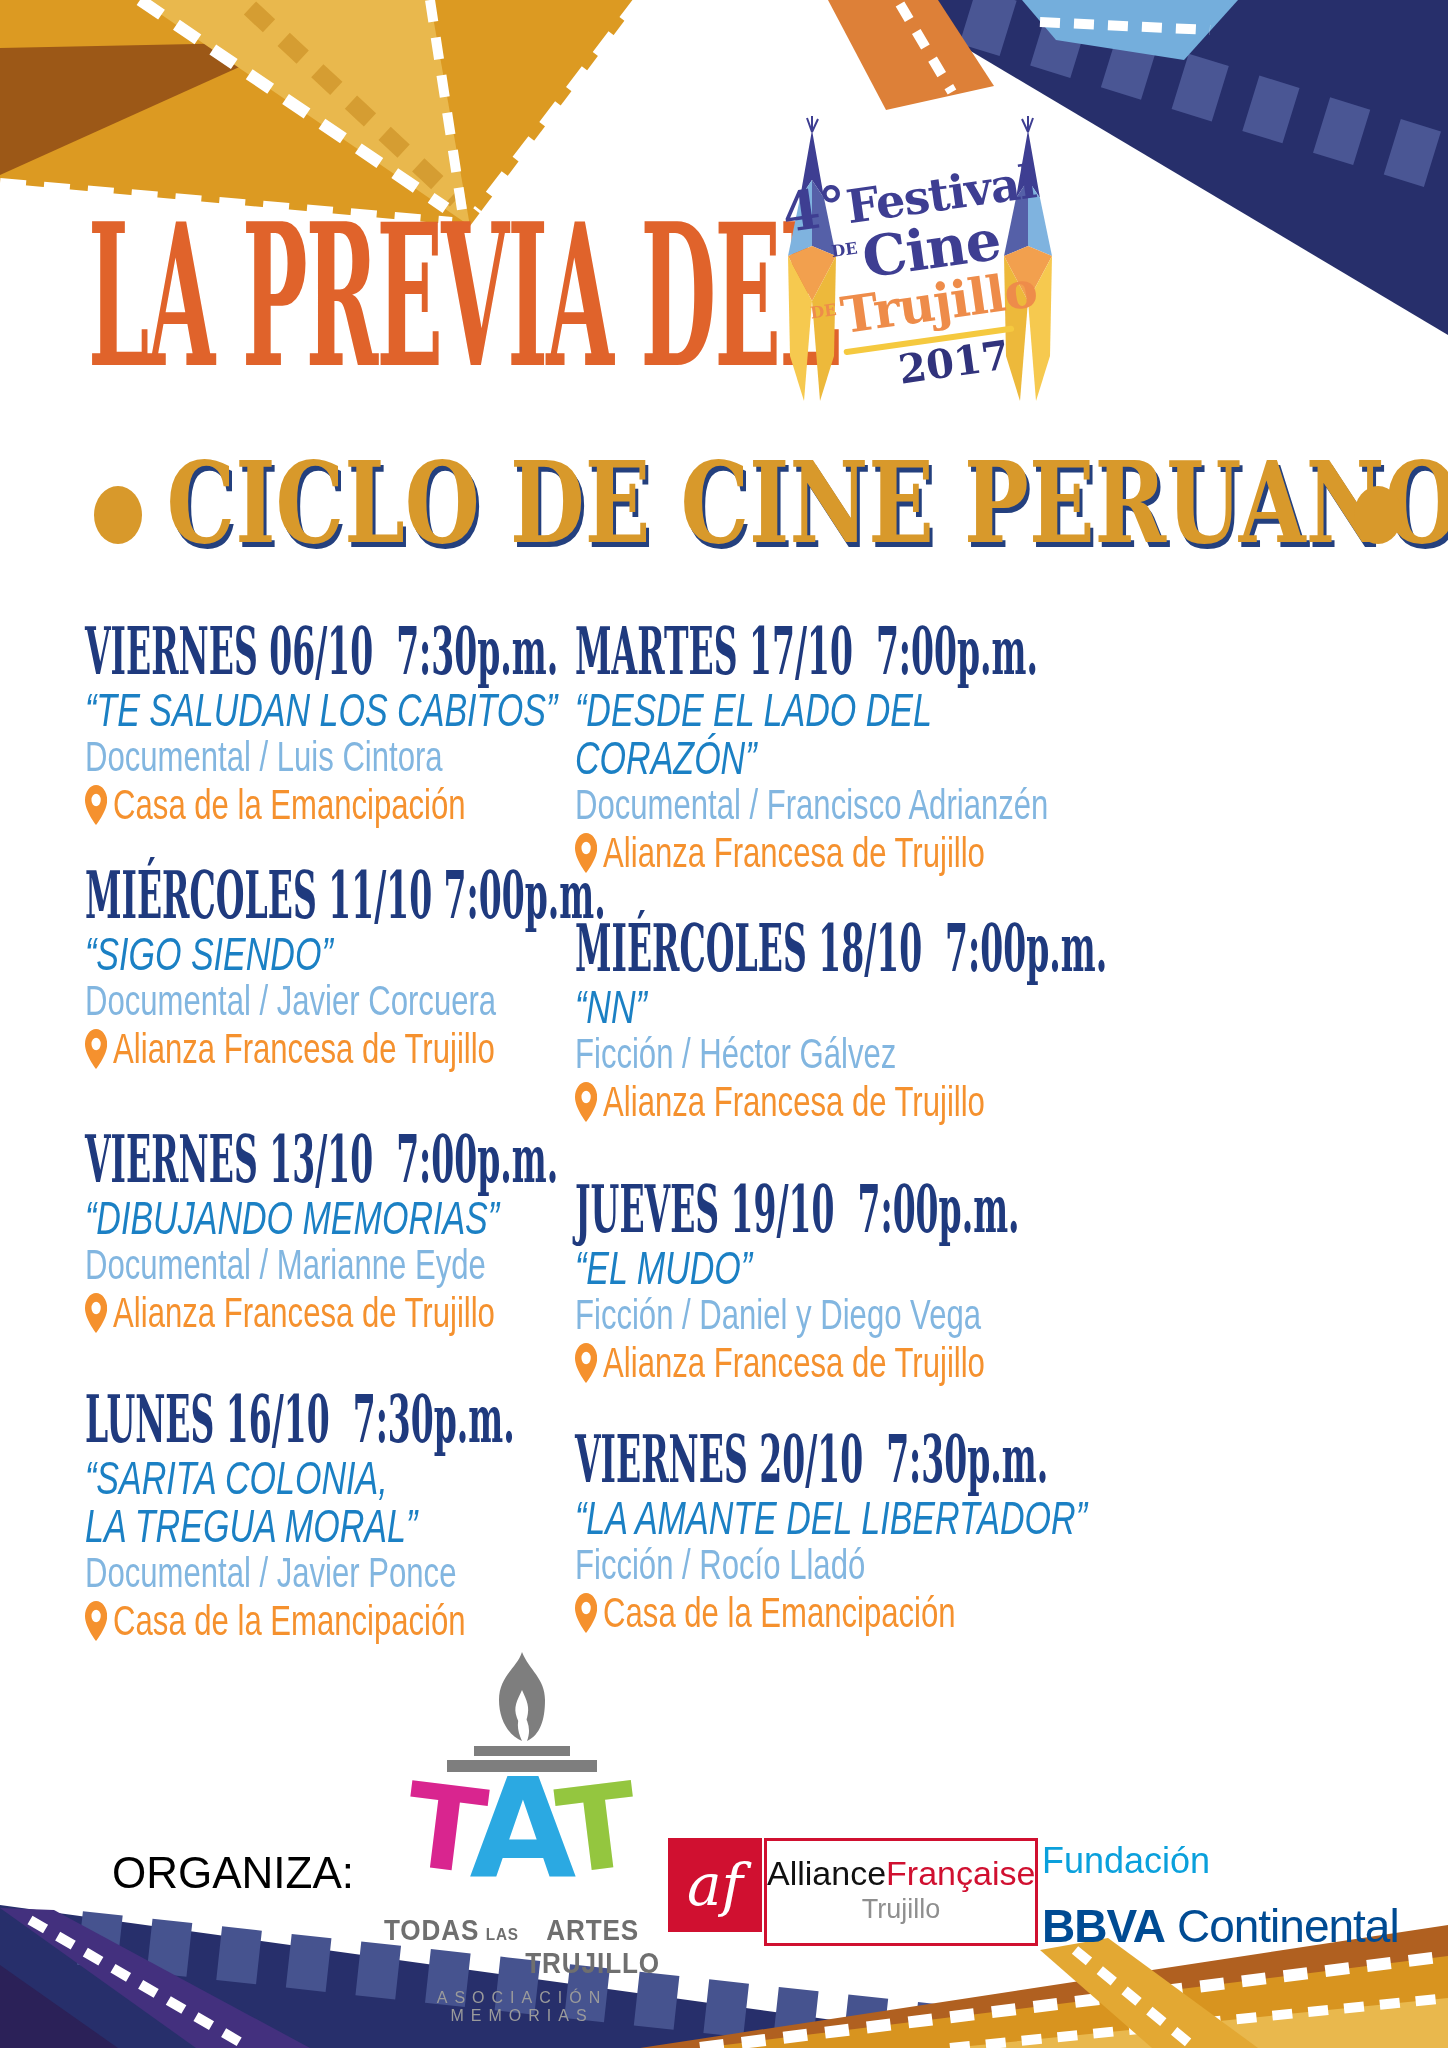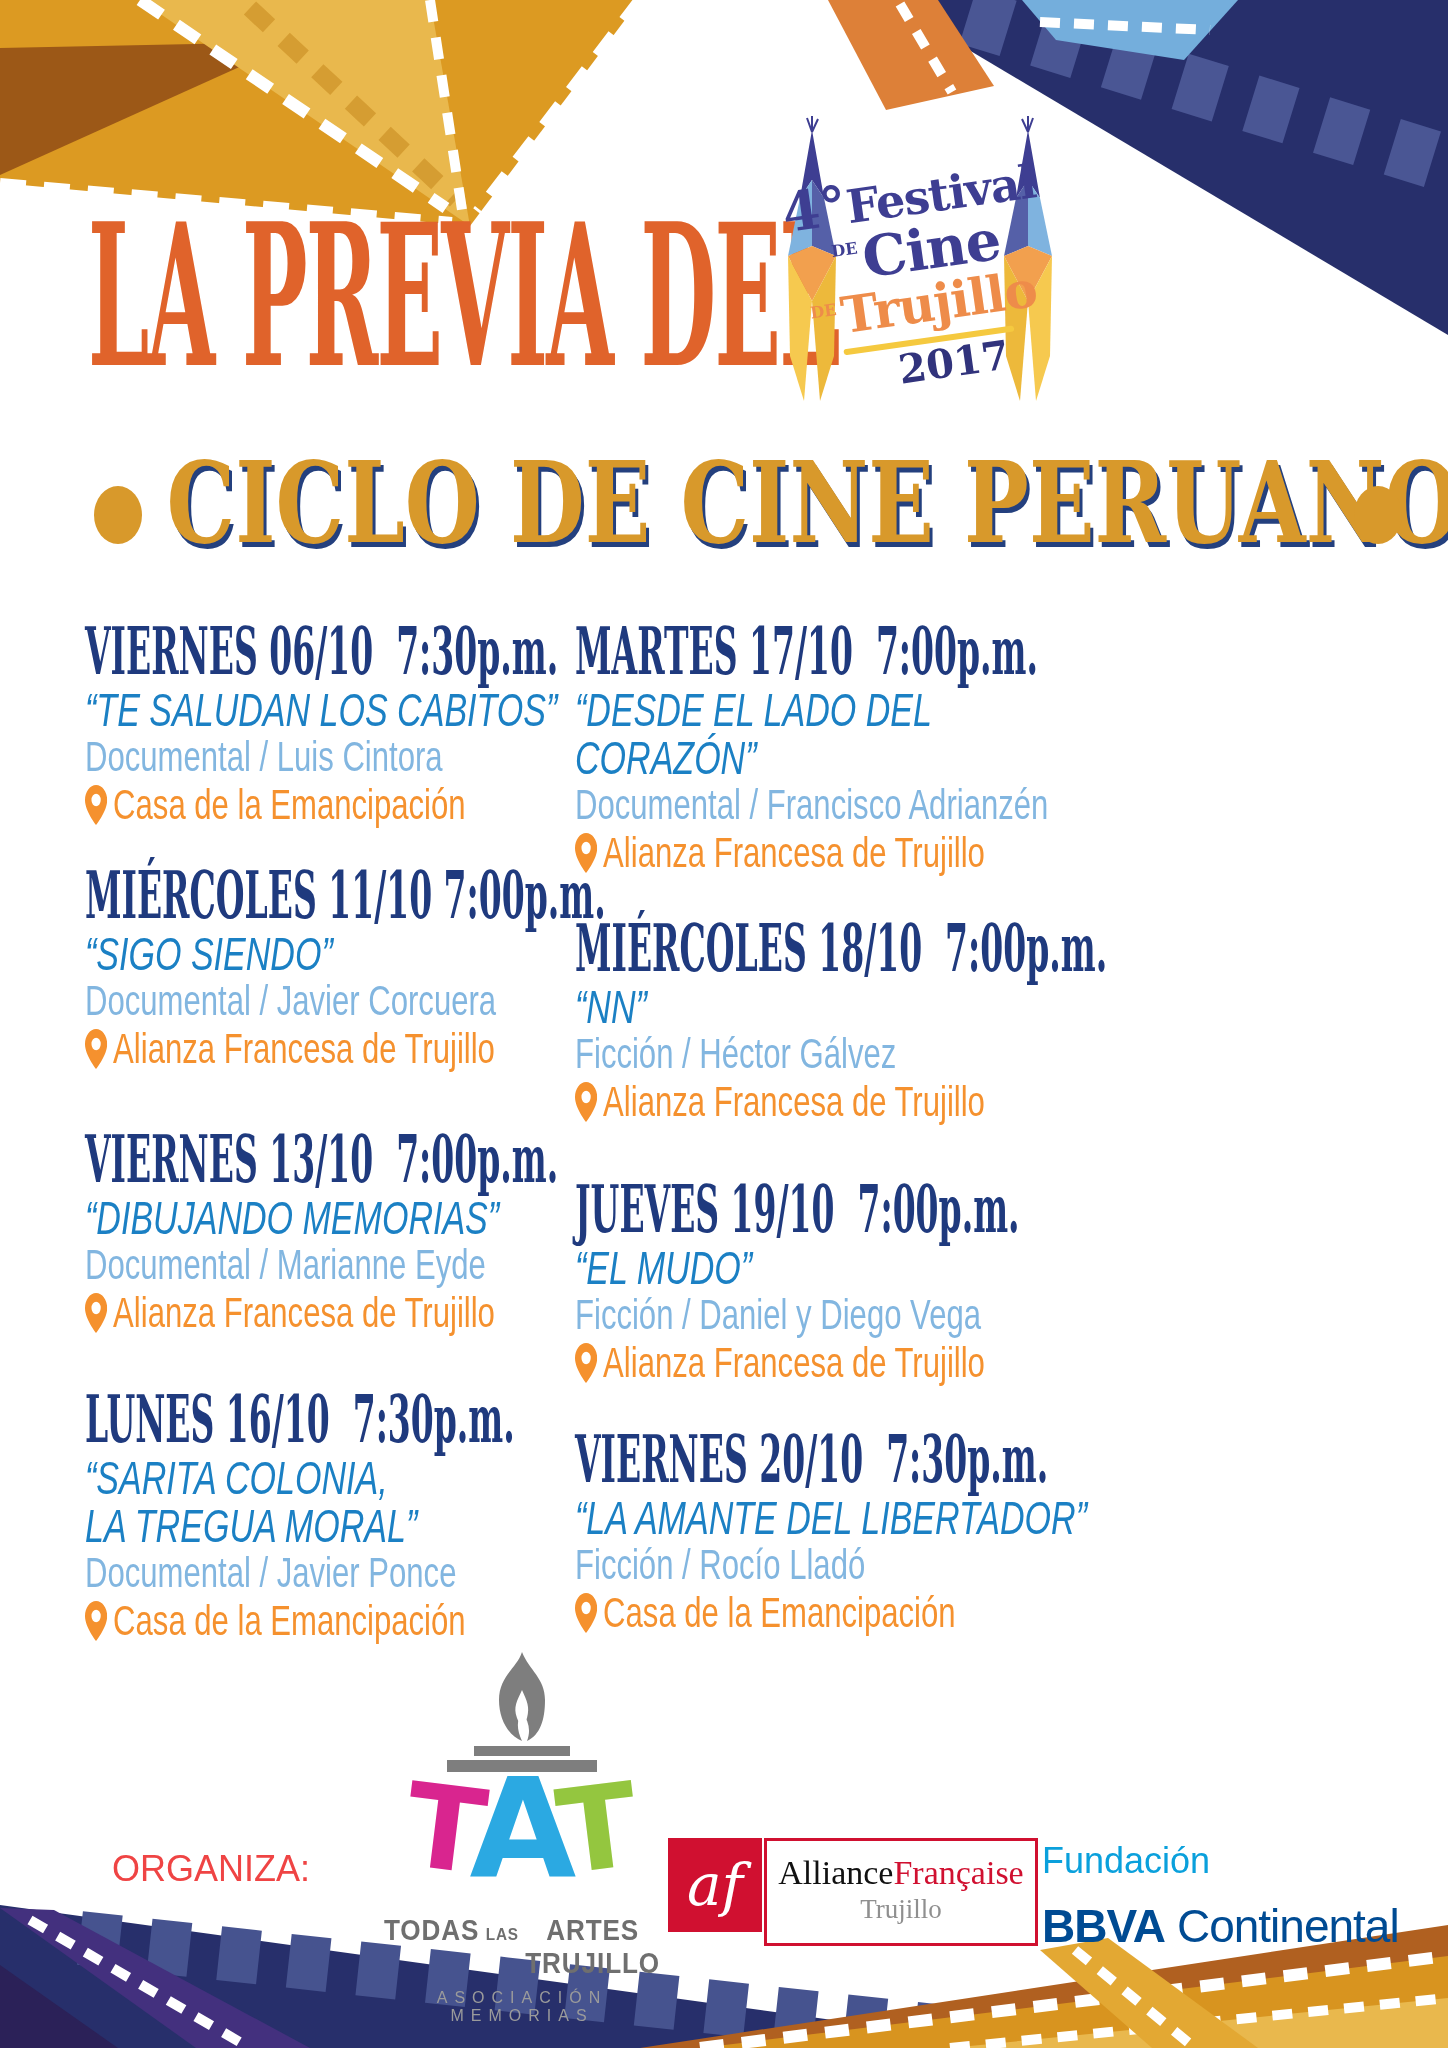--- a/index.html
+++ b/index.html
@@ -47,21 +47,21 @@
   .e-day{font-family:"DejaVu Serif",serif;font-weight:bold;font-size:66px;line-height:66px;
          color:#1F3A7E;white-space:pre;transform:scaleX(0.5);transform-origin:0 50%;}
   .e-title{font-style:italic;font-size:46px;line-height:48px;color:#1B80C4;margin-top:2px;
            white-space:pre-line;transform:scaleX(0.74);transform-origin:0 0;}
   .e-credit{font-size:42px;line-height:46px;color:#82B6E0;transform:scaleX(0.74);transform-origin:0 0;white-space:nowrap;}
   .e-loc{display:flex;align-items:center;gap:8px;height:48px;margin-top:1px;
          font-size:42px;color:#F5912E;transform:scaleX(0.74);transform-origin:0 0;white-space:nowrap;}
   .pin{flex:0 0 auto;}
 
   
-  .organiza{position:absolute;left:112px;top:1848px;font-size:36px;color:#ef4444;text-align:right;}
+  .organiza{position:absolute;left:112px;top:1848px;font-size:44px;color:#000000;text-align:right;}
 
   .tat{position:absolute;left:372px;top:1652px;width:300px;text-align:center;}
   .tat-flame{margin:0 auto;}
   .tat-bar1{width:96px;height:10px;background:#7E7E7E;margin:4px auto 0 auto;}
   .tat-bar2{width:150px;height:12px;background:#7E7E7E;margin:4px auto 0 auto;}
   .tat-letters{display:flex;justify-content:center;align-items:center;height:122px;margin-top:-4px;
                font-family:"DejaVu Sans",sans-serif;font-weight:bold;line-height:0.85;}
   .tat-t1{font-size:116px;color:#D9258F;transform:rotate(7deg);margin-right:-16px;mix-blend-mode:multiply;}
   .tat-a{font-size:138px;color:#2BA9E2;mix-blend-mode:multiply;z-index:2;}
   .tat-t2{font-size:116px;color:#94C63F;transform:rotate(-7deg);margin-left:-18px;mix-blend-mode:multiply;}
@@ -69,21 +69,21 @@
                color:#6F6F6F;font-weight:bold;letter-spacing:1px;transform:scaleX(0.9);}
   .tat-cap-big{font-size:29px;}
   .tat-cap-small{font-size:17px;}
   .tat-subcaption{margin-top:9px;font-size:16px;letter-spacing:7px;color:#9B9B9B;}
 
   .alliance{position:absolute;left:652px;top:1838px;display:flex;padding-left:16px;}
   .af-box{width:94px;height:94px;background:#D01030;color:#ffffff;
           font-family:"DejaVu Serif",serif;font-style:italic;font-size:58px;
           display:flex;align-items:center;justify-content:center;}
   .af-info{width:268px;height:88px;border:3px solid #D01030;background:#ffffff;text-align:center;
-           font-family:Liberation Serif, serif;padding-top:14px;box-sizing:content-box;margin-left:2px;}
+           font-family:Liberation Sans, sans-serif;padding-top:14px;box-sizing:content-box;margin-left:2px;}
   .af-name{font-size:34px;line-height:36px;}
   .af-name .black{color:#111111;}
   .af-name .red{color:#D01030;}
   .af-city{font-size:27px;color:#8F8F8F;margin-top:3px;}
 
   .bbva{position:absolute;left:1042px;top:1840px;color:#004B93;}
   .bbva-fund{font-size:36px;color:#0AA0DC;margin-bottom:17px;}
   .bbva-row{display:flex;align-items:baseline;justify-content:center;}
   .bbva-brand{font-size:46px;font-weight:bold;letter-spacing:-1px;}
   .bbva-name{font-size:46px;margin-left:12px;letter-spacing:-1px;}

